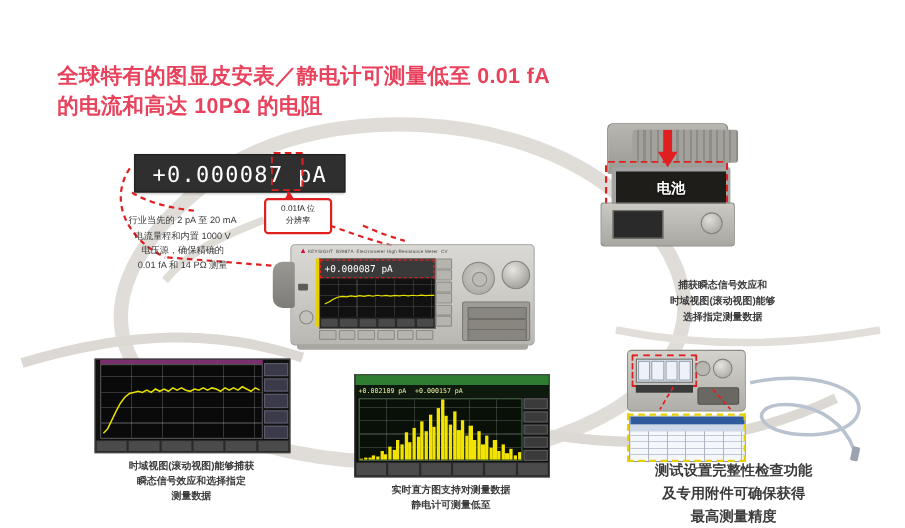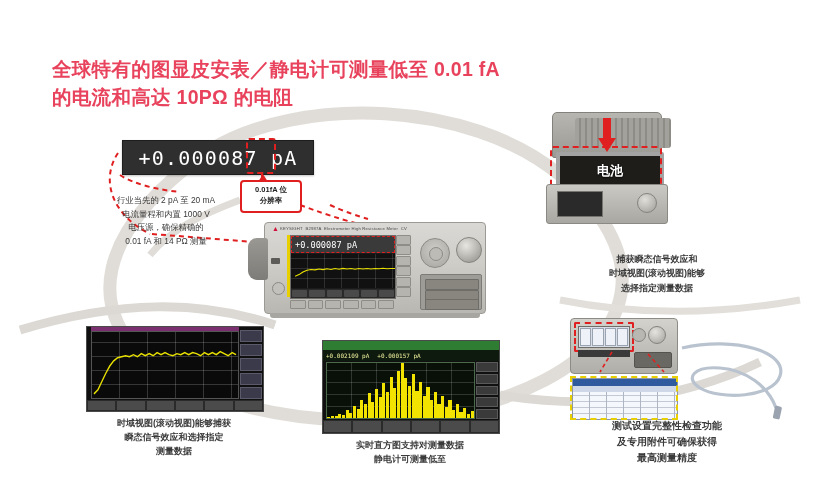--- a/index.html
+++ b/index.html
@@ -66,21 +66,21 @@
     width: 62px;
     border: 2px solid #e02020;
     border-radius: 4px;
     background: #ffffff;
     padding: 3px 2px 4px;
     text-align: center;
     box-sizing: border-box;
   }
   .callout div {
     font-size: 7.5px;
-    font-weight: bold;
+    font-weight: normal;
     color: #222;
     line-height: 1.45;
   }
   .callout-tail {
     position: absolute;
     left: 258px; top: 174px;
     width: 0; height: 0;
     border-left: 5px solid transparent;
     border-right: 5px solid transparent;
     border-bottom: 8px solid #e02020;
@@ -387,21 +387,21 @@
       repeating-linear-gradient(0deg, transparent 0 5px, #c3c9d4 5px 6px),
       #f4f7fb;
   }
   .rb-table-hl {
     position:absolute; left:570px; top:376px; width:108px; height:44px;
     border:2px dashed #e8d000; box-sizing:border-box;
   }
 
   #cap-right-bottom {
     position:absolute; left:562px; top:418px; width:210px;
-    text-align:center; font-size:10px; font-weight:bold; color:#3b3b3b; line-height:1.6;
+    text-align:center; font-size:13px; font-weight:bold; color:#3b3b3b; line-height:1.6;
   }
 
   .cable { position:absolute; left:676px; top:330px; width:120px; height:92px; }
 </style>
 </head>
 <body>
 
 <div class="stage">
 
   <svg class="swoosh" width="823" height="480" viewBox="0 0 823 480">

